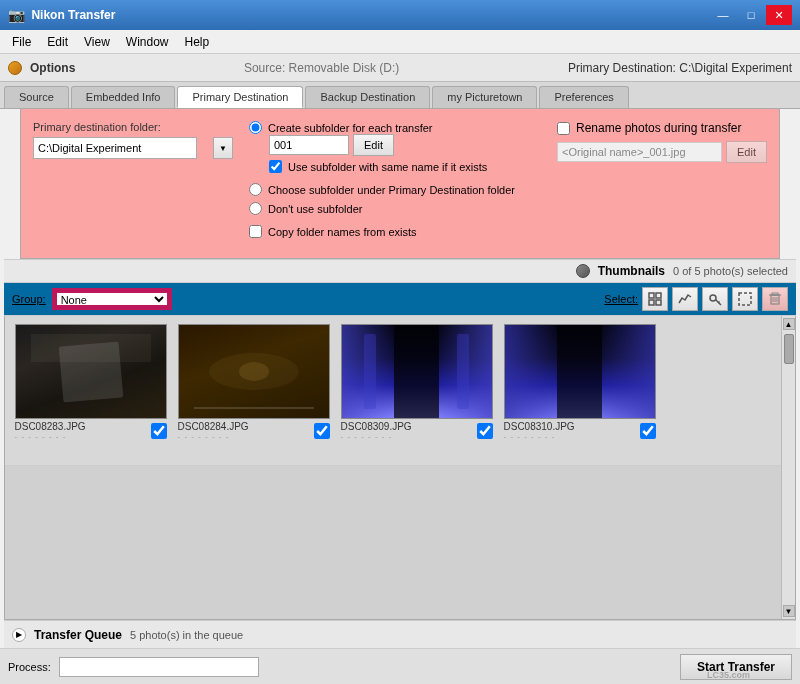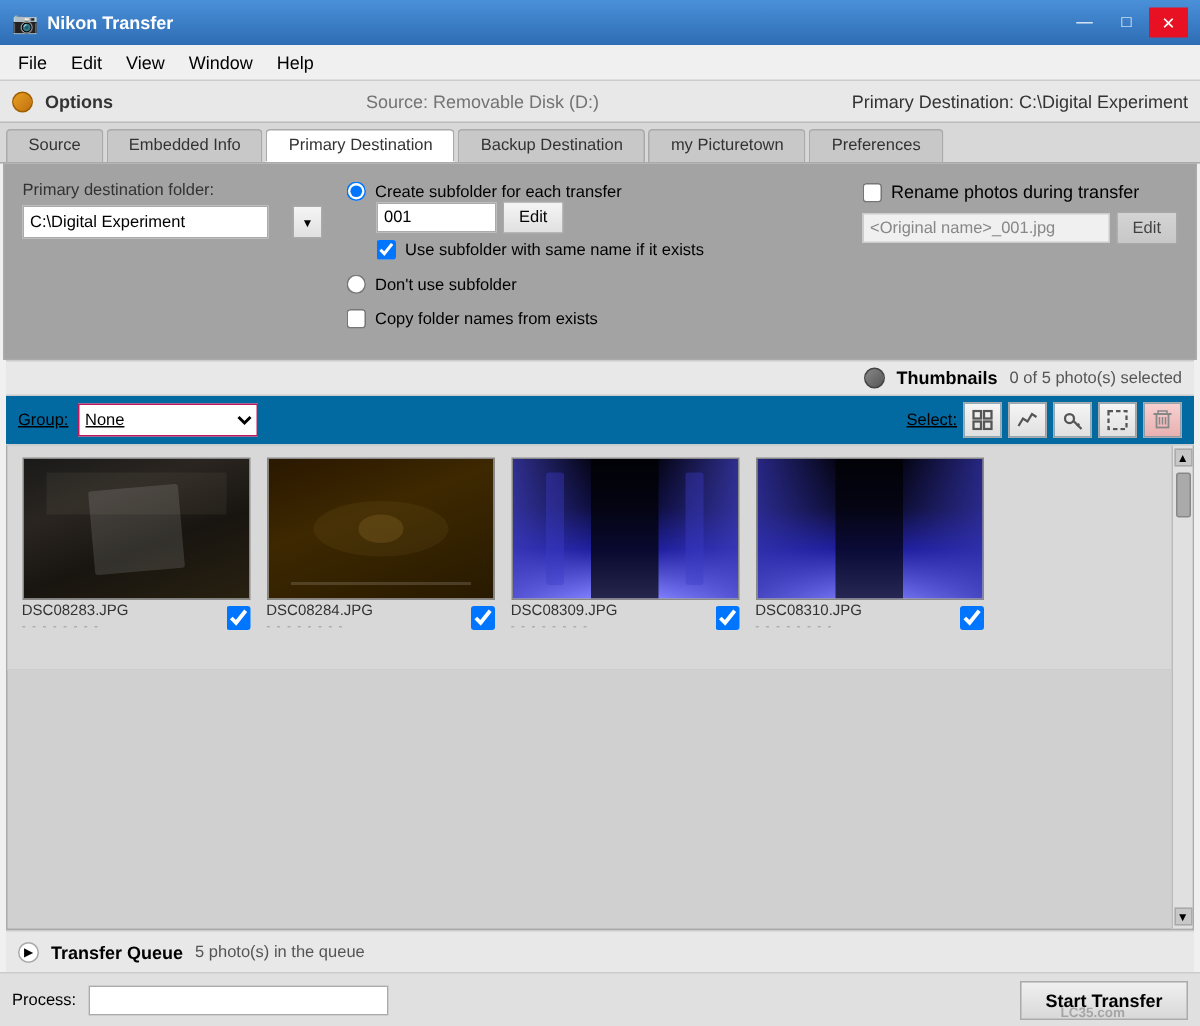--- a/index.html
+++ b/index.html
@@ -115,23 +115,23 @@
     .tab.active {
       background: #ffffff;
       border-bottom: 1px solid #fff;
       font-weight: 500;
       z-index: 1;
       position: relative;
     }
 
     
     .main-content {
-      background: #a3a3a3;
-      border: 1px solid #aaa;
-      margin: 0 2px;
+      background: #fca5a5;
+      border: 1px solid #aaa;
+      margin: 0 20px;
       padding: 12px;
     }
 
     
     .panel-row {
       display: flex;
       gap: 16px;
       margin-bottom: 8px;
     }
     .panel-left {
@@ -262,21 +262,21 @@
     }
     .group-row {
       display: flex;
       align-items: center;
       gap: 6px;
       font-size: 11px;
     }
     .group-select {
       width: 120px;
       height: 22px;
-      border: 1px solid #be185d;
+      border: 5px solid #be185d;
       background: white;
       font-size: 11px;
     }
     .select-icons {
       display: flex;
       align-items: center;
       gap: 4px;
     }
     .select-label { font-size: 11px; }
     .icon-btn {
@@ -477,20 +477,24 @@
             <div class="subfolder-input-row">
               <input class="subfolder-input" type="text" value="001" style="">
               <button class="edit-btn">Edit</button>
             </div>
             <div class="checkbox-row" style="margin-bottom:4px;">
               <input type="checkbox" checked="" style="">
               <span>Use subfolder with same name if it exists</span>
             </div>
           </div>
 
+          <div class="radio-row">
+            <input type="radio" name="subfolder" style="">
+            <span>Choose subfolder under Primary Destination folder</span>
+          </div>
 
           <div class="radio-row">
             <input type="radio" name="subfolder" style="">
             <span>Don't use subfolder</span>
           </div>
 
           <div class="radio-row" style="margin-top:4px;">
             <input type="checkbox" style="">
             <span>Copy folder names from exists</span>
           </div>

